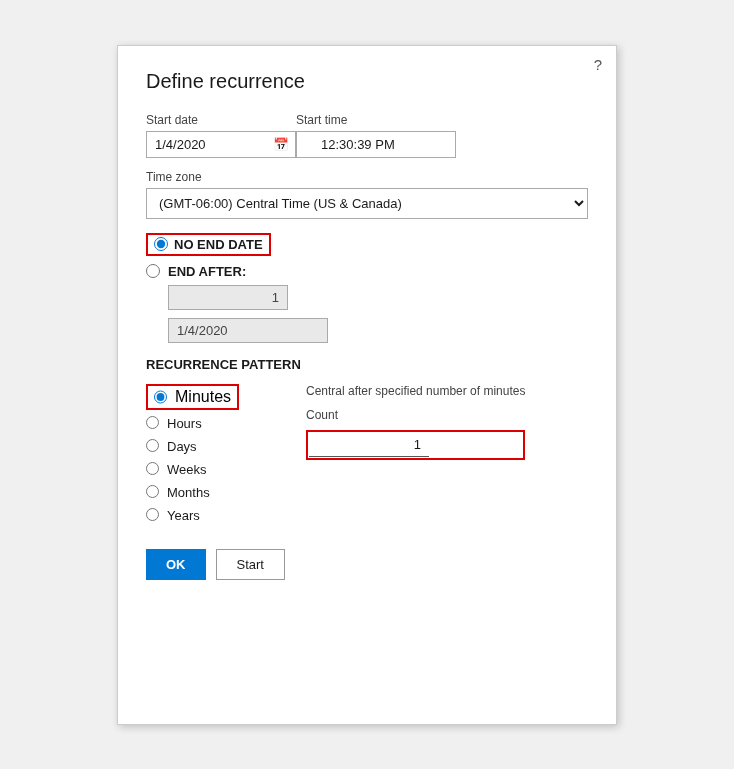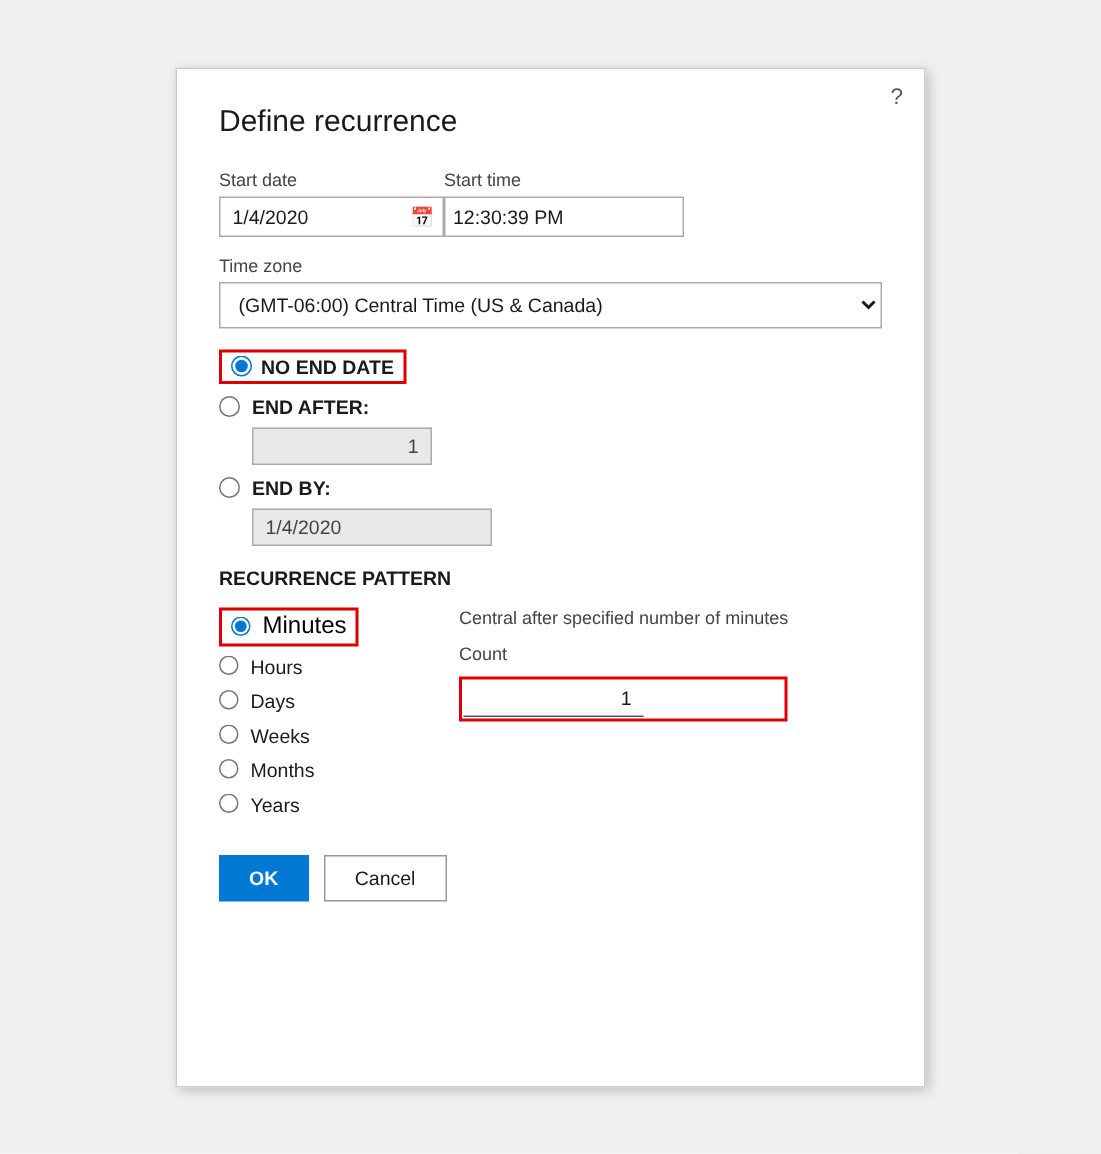--- a/index.html
+++ b/index.html
@@ -68,21 +68,21 @@
     .calendar-icon {
       position: absolute;
       right: 6px;
       color: #555;
       font-size: 13px;
       pointer-events: none;
     }
     .time-input {
       width: 160px;
       border: 1px solid #aaa;
-      padding: 5px 5px;
+      padding: 5px 24px;
       font-size: 13px;
       color: #1a1a1a;
       background: #fff;
       outline: none;
     }
     .timezone-row {
       margin-bottom: 14px;
     }
     .timezone-select {
       width: 100%;
@@ -263,36 +263,32 @@
 
     <div>
       <label class="radio-option">
         <input type="radio" name="end-type" style="">
         <span class="end-after-label">END AFTER:</span>
       </label>
       <input class="end-after-input" type="text" value="1" style="">
     </div>
 
     <div>
-      <label class="radio-option">
-        <input type="radio" name="end-type" style="">
-        <span class="end-by-label">END BY:</span>
-      </label>
       <input class="end-by-input" type="text" value="1/4/2020" style="">
     </div>
   </div>
 
   <div class="section-header">RECURRENCE PATTERN</div>
 
   <div class="recurrence-layout">
 
     <div class="recurrence-left">
 
       <label style="display:inline-flex;">
-        <span style="border: 2px solid #d00; display:inline-flex; align-items:center; gap:8px; padding: 2px 6px;">
+        <span style="border: 2px solid #d00; display:inline-flex; gap:8px; padding: 2px 6px;">
           <input type="radio" name="pattern" checked="" style="accent-color: rgb(0, 120, 212);">
           <span>Minutes</span>
         </span>
       </label>
       <label class="radio-option-plain">
         <input type="radio" name="pattern" style="accent-color: rgb(0, 120, 212);">
         <span>Hours</span>
       </label>
       <label class="radio-option-plain">
         <input type="radio" name="pattern" style="accent-color: rgb(0, 120, 212);">
@@ -316,15 +312,15 @@
       <div class="repeat-label">Central after specified number of minutes</div>
       <div class="count-label">Count</div>
       <div class="count-input-wrap">
         <input class="count-input" type="text" value="1" style="">
       </div>
     </div>
   </div>
 
   <div class="button-row">
     <button class="btn-ok">OK</button>
-    <button class="btn-cancel">Cancel</button>
+    <button class="btn-cancel">Start</button>
   </div>
 </div>
 
 </body></html>

